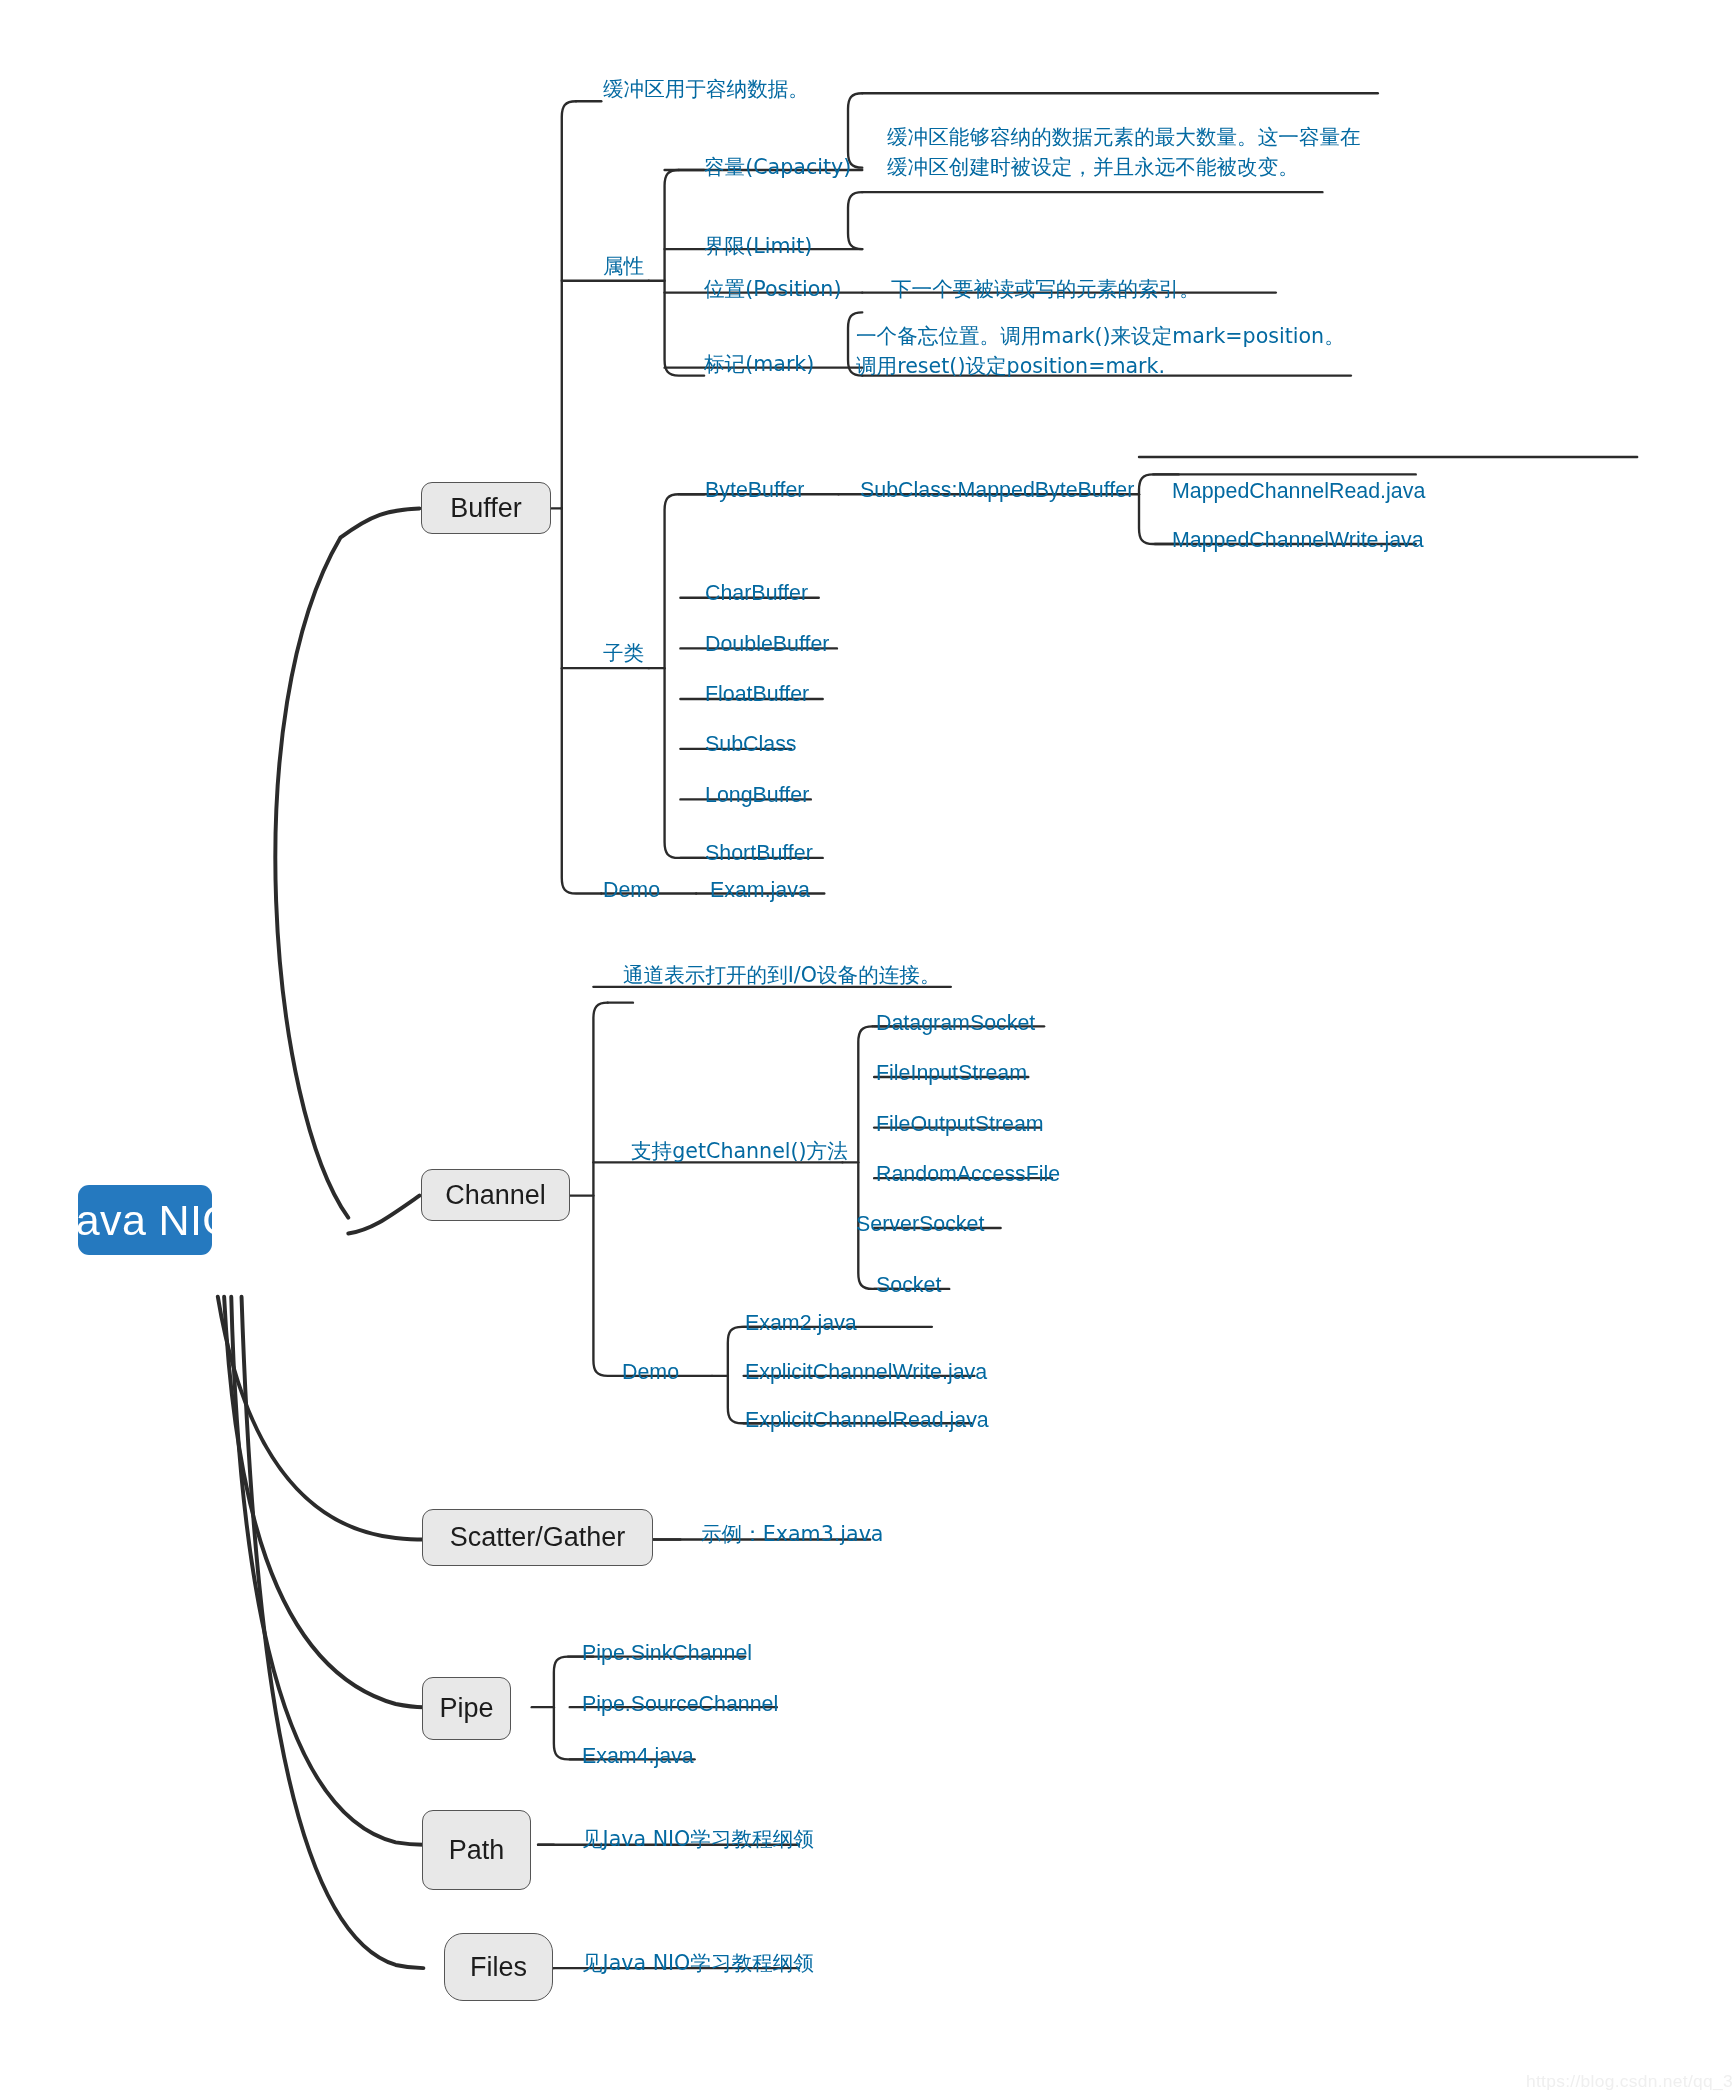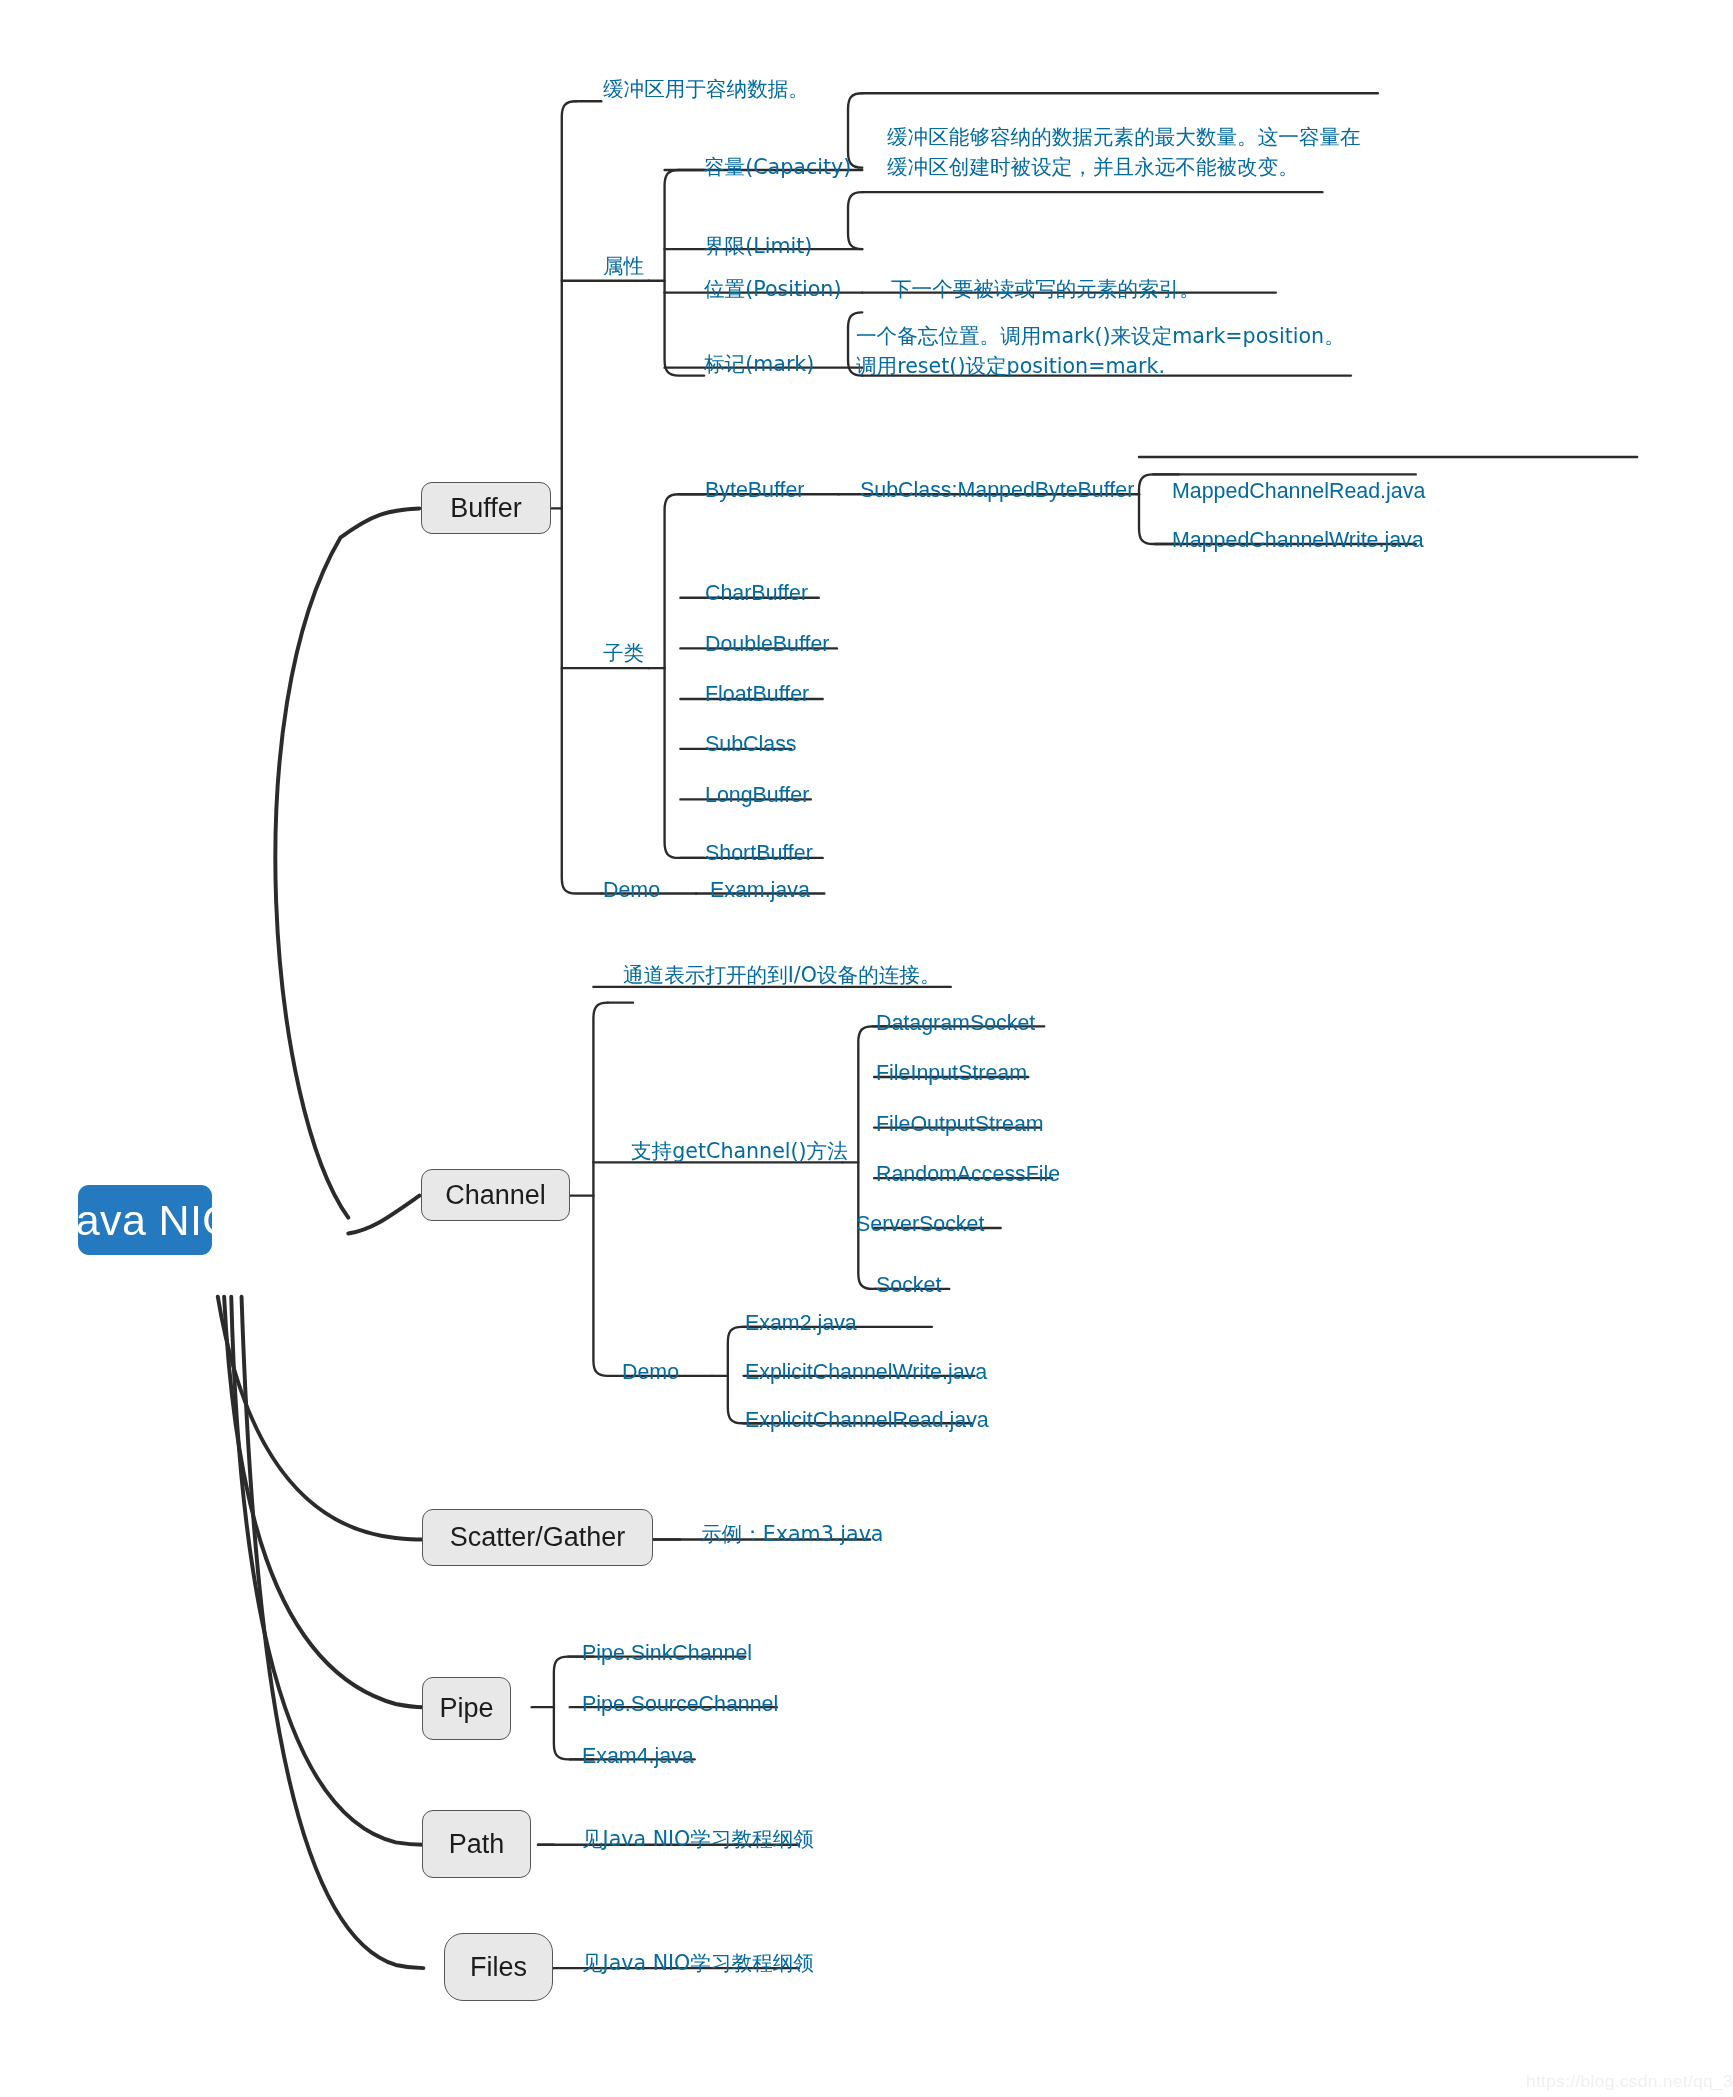--- a/index.html
+++ b/index.html
@@ -223,21 +223,21 @@
   </div>
 
   <div class="branch-node" style="left:422px; top:1509px; width:231px; height:57px;">
     <span>Scatter/Gather</span>
   </div>
 
   <div class="branch-node" style="left:422px; top:1677px; width:89px; height:63px;">
     <span>Pipe</span>
   </div>
 
-  <div class="branch-node" style="left:422px; top:1810px; width:109px; height:68px;justify-content:center;">
+  <div class="branch-node" style="left:422px; top:1810px; width:109px; height:80px;justify-content:center;">
     <span>Path</span>
   </div>
 
   <div class="branch-node" style="left:444px; top:1933px; width:109px; height:68px;border-radius:19px;">
     <span>Files</span>
   </div>
 
   <div class="leaf cn" style="left:603px; top:75px;">缓冲区用于容纳数据。</div>
 
   <div class="leaf cn" style="left:603px; top:252px;">属性</div>

